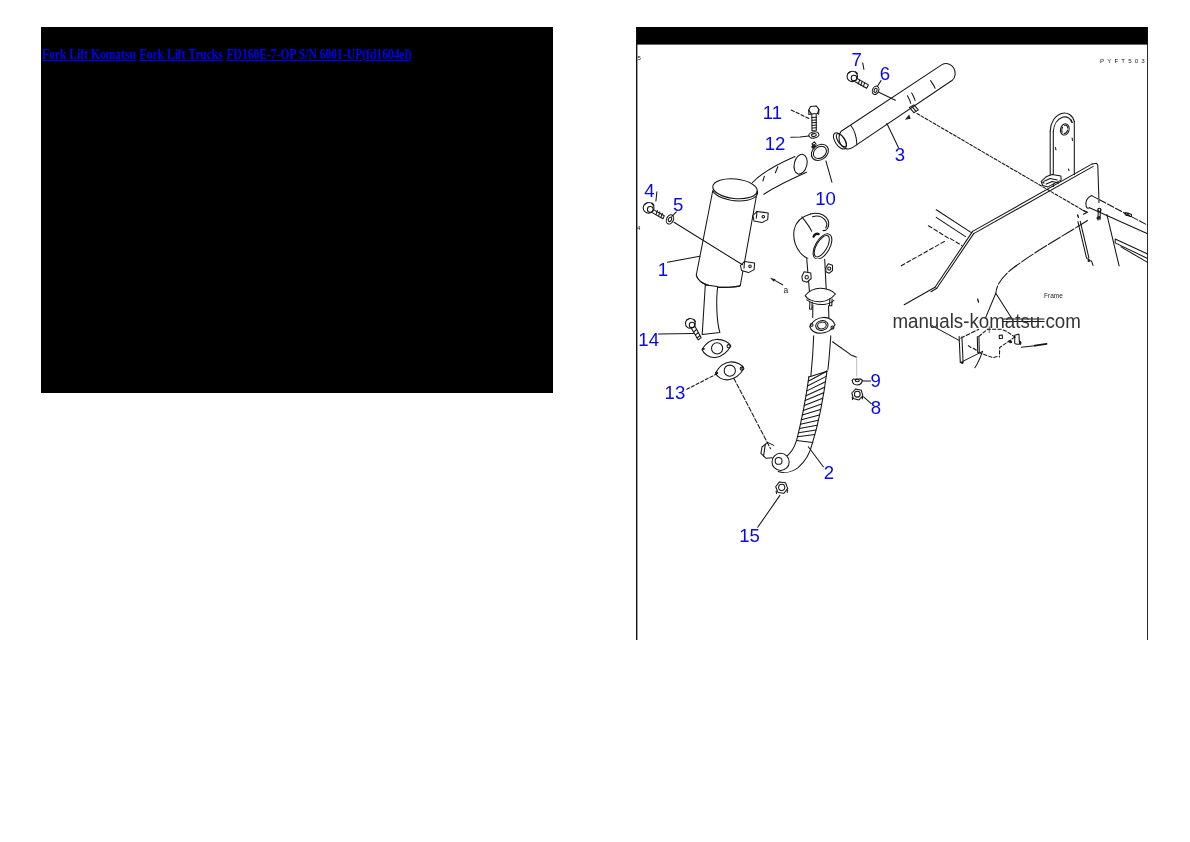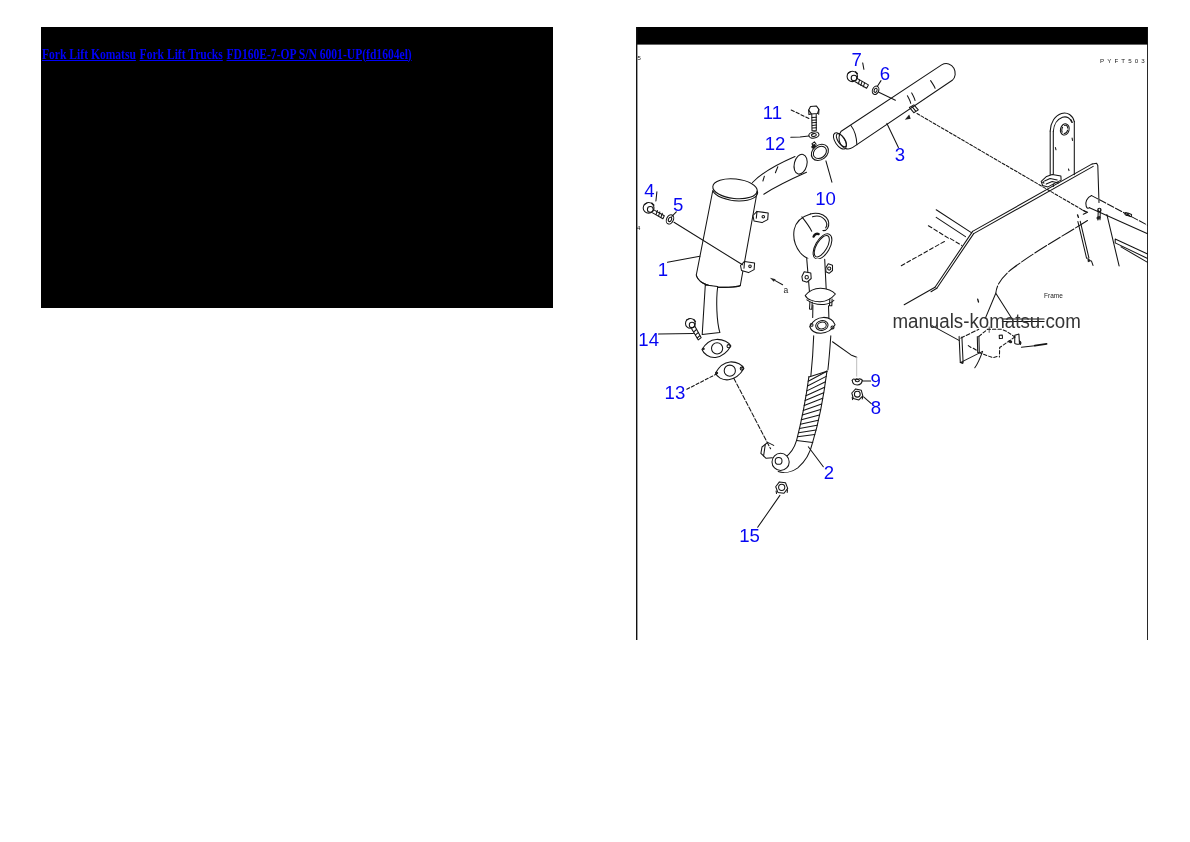--- a/index.html
+++ b/index.html
@@ -1,17 +1,17 @@
 <!DOCTYPE html>
 <html><head>
 <meta charset="utf-8">
 <style>
 html,body{margin:0;padding:0;background:#fff;}
 body{width:1190px;height:842px;position:relative;overflow:hidden;font-family:"Liberation Sans",sans-serif;}
-#panel{position:absolute;left:41px;top:27px;width:512px;height:281px;background:#000;}
+#panel{position:absolute;left:41px;top:27px;width:512px;height:366px;background:#000;}
 #panel a{font-family:"Liberation Serif",serif;font-weight:bold;font-size:14px;color:#0000fa;text-decoration:underline;white-space:nowrap;}
 #linkrow{position:absolute;left:1px;top:17.5px;transform:scaleX(.827);transform-origin:0 0;}
 #diag{position:absolute;left:636px;top:27px;}
 </style>
 </head>
 <body>
 <div id="panel">
   <div id="linkrow"><a>Fork Lift Komatsu</a> <a>Fork Lift Trucks</a> <a>FD160E-7-OP S/N 6001-UP(fd1604el)</a></div>
 </div>
 <svg id="diag" width="512" height="613" viewBox="636 27 512 613" fill="none" stroke="none">

